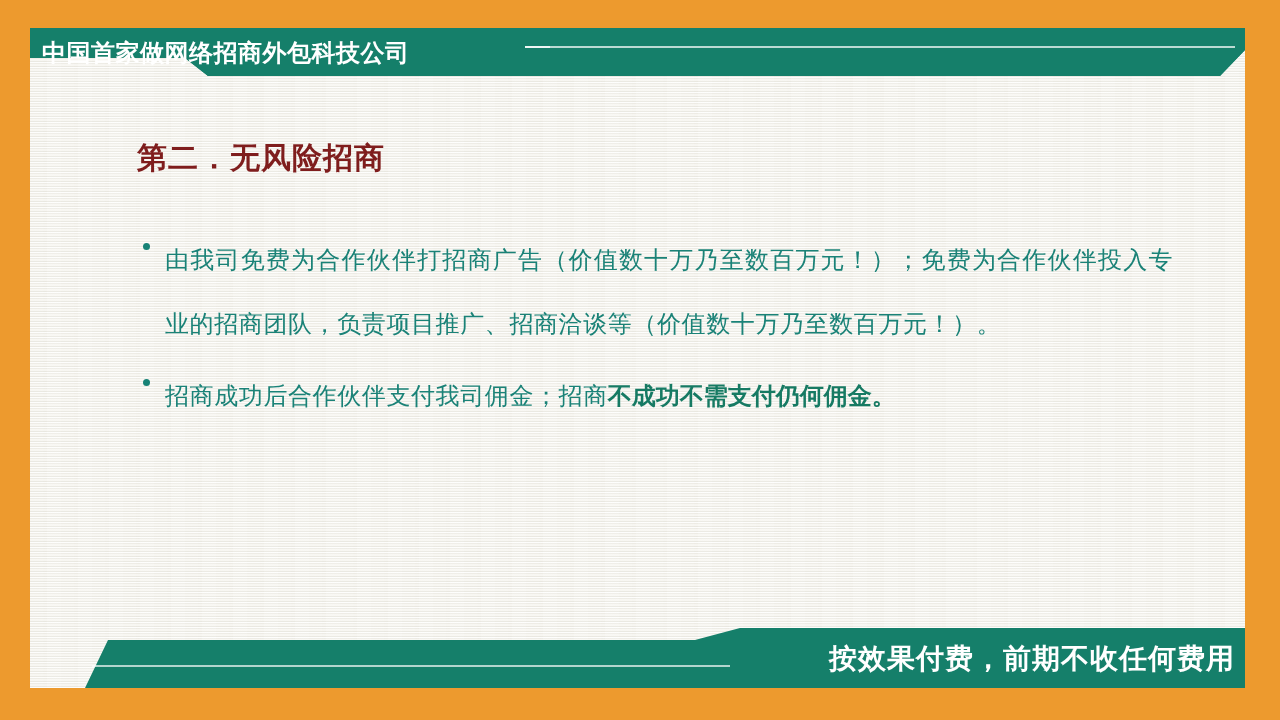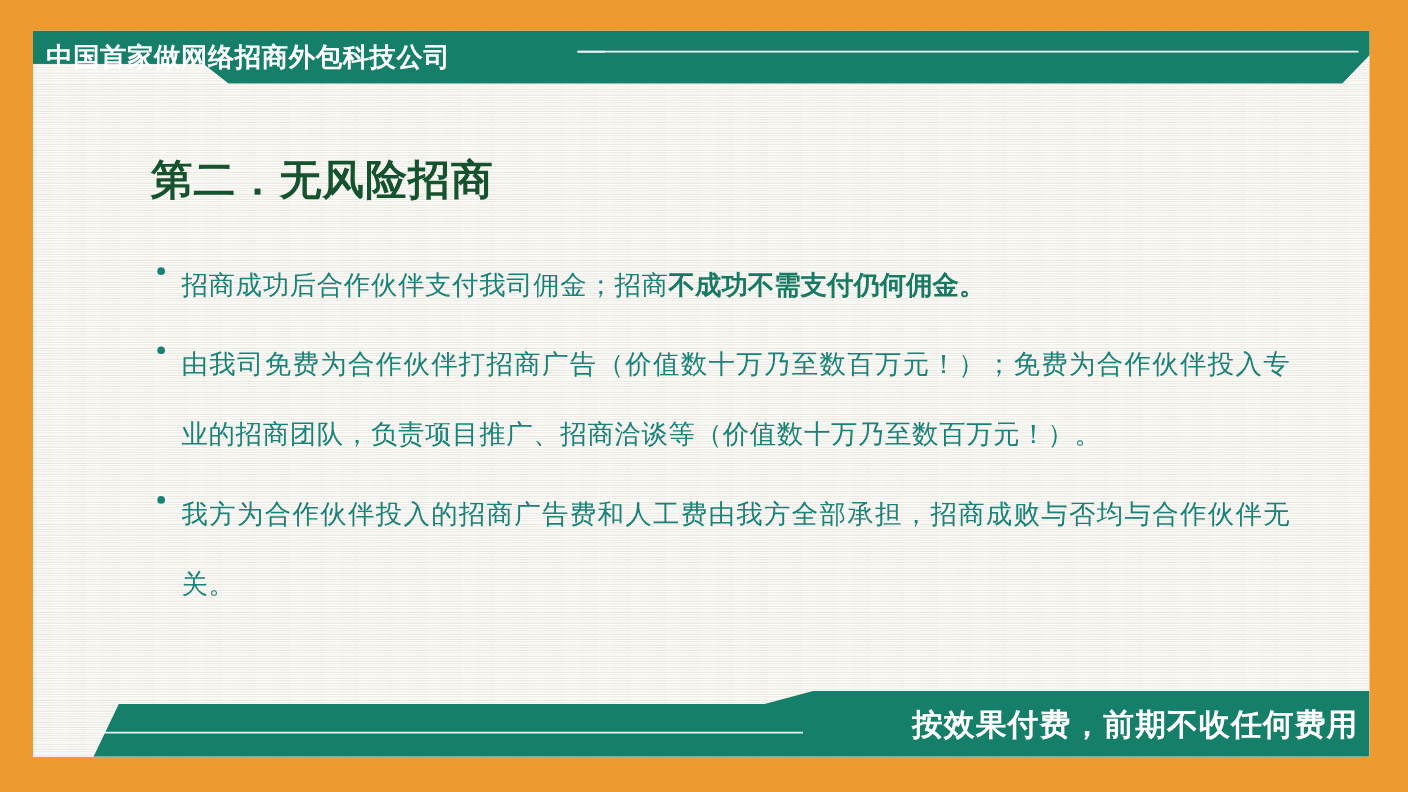--- a/index.html
+++ b/index.html
@@ -79,22 +79,22 @@
     line-height: 30px;
   }
 
   
   .slide-title {
     position: absolute;
     left: 137px;
     top: 138px;
     font-family: Liberation Sans, sans-serif;
     font-weight: bold;
-    font-size: 38px;
-    color: #14532d;
+    font-size: 30px;
+    color: #7f1d1d;
     letter-spacing: 1px;
     white-space: nowrap;
   }
 
   
   .bullets {
     position: absolute;
     left: 143px;
     top: 228px;
     width: 1030px;
@@ -179,37 +179,31 @@
 
   <div class="header-title">中国首家做网络招商外包科技公司</div>
 
   <div class="slide-title">第二．无风险招商</div>
 
   <div class="bullets">
 
     <div class="bullet-row">
       <div class="bullet-dot"><span></span></div>
       <div class="bullet-text">
+        <span>由我司免费为合作伙伴打招商广告（价值数十万乃至数百万元！）；免费为合作伙伴投入专业的招商团队，负责项目推广、招商洽谈等（价值数十万乃至数百万元！）。</span>
+      </div>
+    </div>
+
+    <div class="bullet-row">
+      <div class="bullet-dot"><span></span></div>
+      <div class="bullet-text">
         <span>招商成功后合作伙伴支付我司佣金；招商</span><span class="strong">不成功不需支付仍何佣金。</span>
       </div>
     </div>
 
-    <div class="bullet-row">
-      <div class="bullet-dot"><span></span></div>
-      <div class="bullet-text">
-        <span>由我司免费为合作伙伴打招商广告（价值数十万乃至数百万元！）；免费为合作伙伴投入专业的招商团队，负责项目推广、招商洽谈等（价值数十万乃至数百万元！）。</span>
-      </div>
-    </div>
-
-    <div class="bullet-row">
-      <div class="bullet-dot"><span></span></div>
-      <div class="bullet-text">
-        <span>我方为合作伙伴投入的招商广告费和人工费由我方全部承担，招商成败与否均与合作伙伴无关。</span>
-      </div>
-    </div>
 
   </div>
 
   <div class="footer-band">
     <svg width="1215" height="60" viewBox="0 0 1215 60" xmlns="http://www.w3.org/2000/svg">
       <path d="M78,12 L665,12 L710,0 L1215,0 L1215,60 L55,60 Z" fill="#157F6A"></path>
       <line x1="62" y1="38" x2="700" y2="38" stroke="#FFFFFF" stroke-width="1.6" opacity="0.9"></line>
     </svg>
   </div>
 

